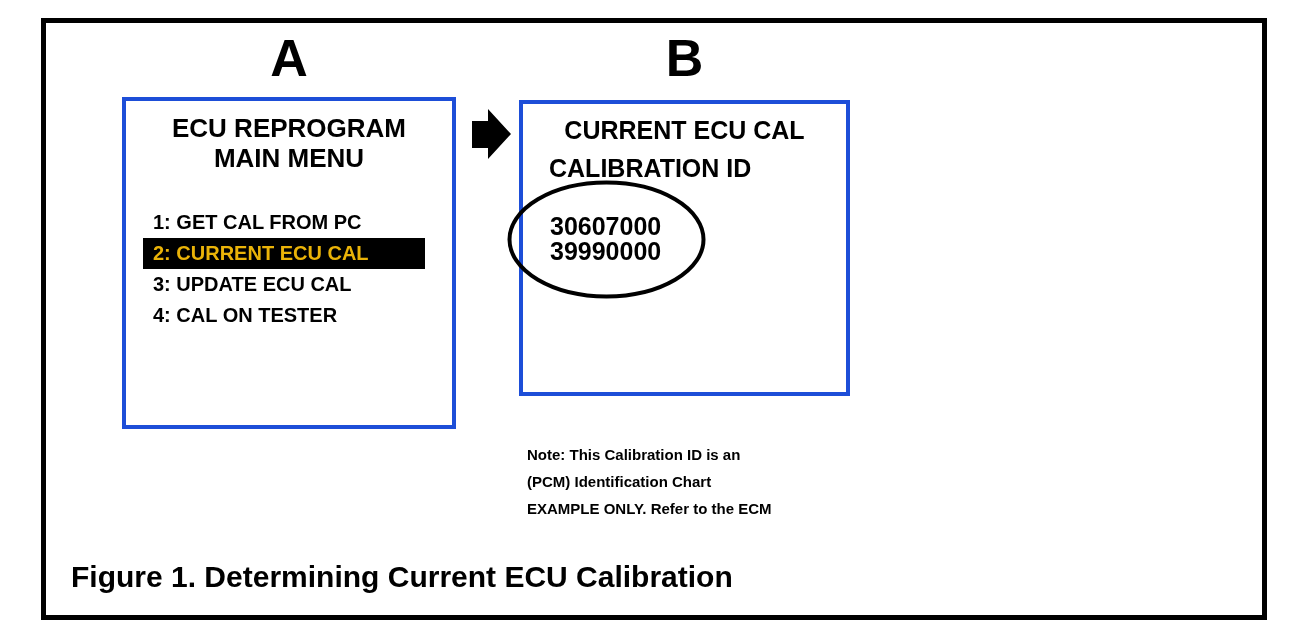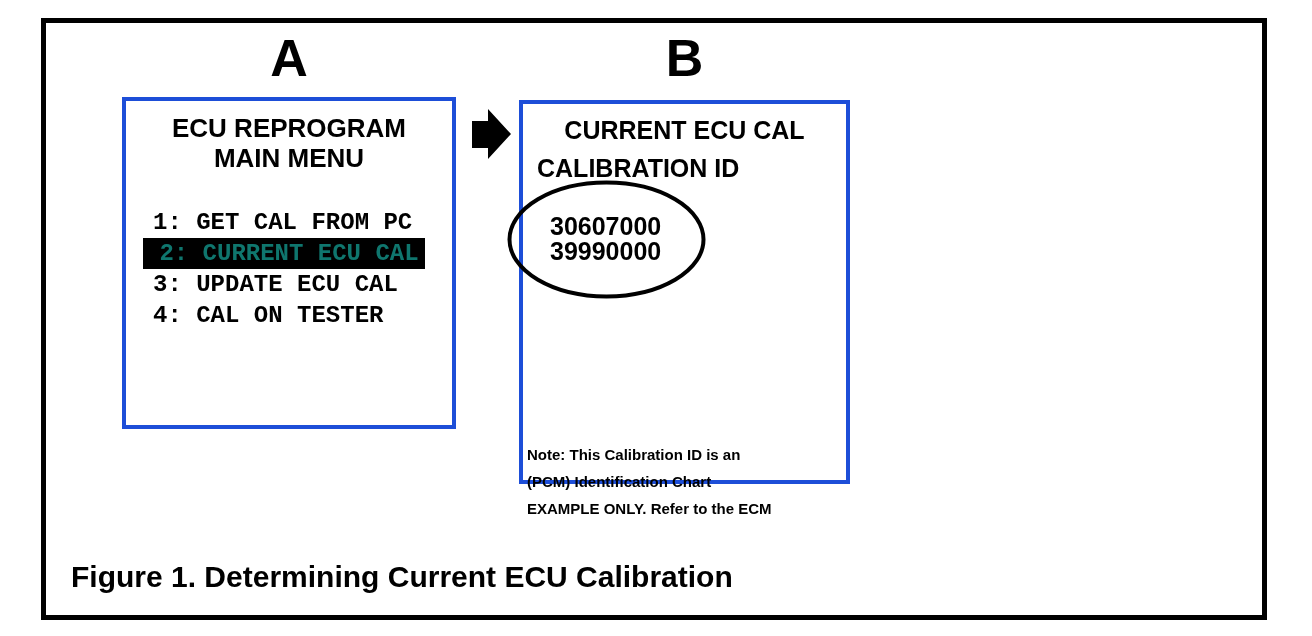--- a/index.html
+++ b/index.html
@@ -55,54 +55,52 @@
     line-height: 30px;
     letter-spacing: 0px;
   }
   .menu {
     position: absolute;
     left: 17px;
     top: 106px;
     width: 300px;
   }
   .menu-item {
-    font-size: 24px;
+    font-size: 20px;
     line-height: 31px;
     padding-left: 10px;
     white-space: nowrap;
-    font-family: Liberation Mono, monospace;
   }
   .menu-item.highlighted {
     background: #000000;
-    color: #0f766e;
+    color: #eab308;
     width: 272px;
-    text-align: center;
   }
   .arrow-svg {
     position: absolute;
     left: 468px;
     top: 105px;
     width: 48px;
     height: 60px;
   }
   .screen-b {
     left: 519px;
     top: 100px;
     width: 331px;
-    height: 384px;
+    height: 296px;
   }
   .screen-b-title {
     margin-top: 12px;
     text-align: center;
     font-size: 25px;
     line-height: 28px;
   }
   .screen-b-subtitle {
     margin-top: 10px;
-    padding-left: 14px;
+    padding-left: 26px;
     font-size: 25px;
     line-height: 28px;
   }
   .cal-ids {
     position: absolute;
     left: 27px;
     top: 110px;
     font-size: 25px;
     line-height: 25px;
     text-align: right;

